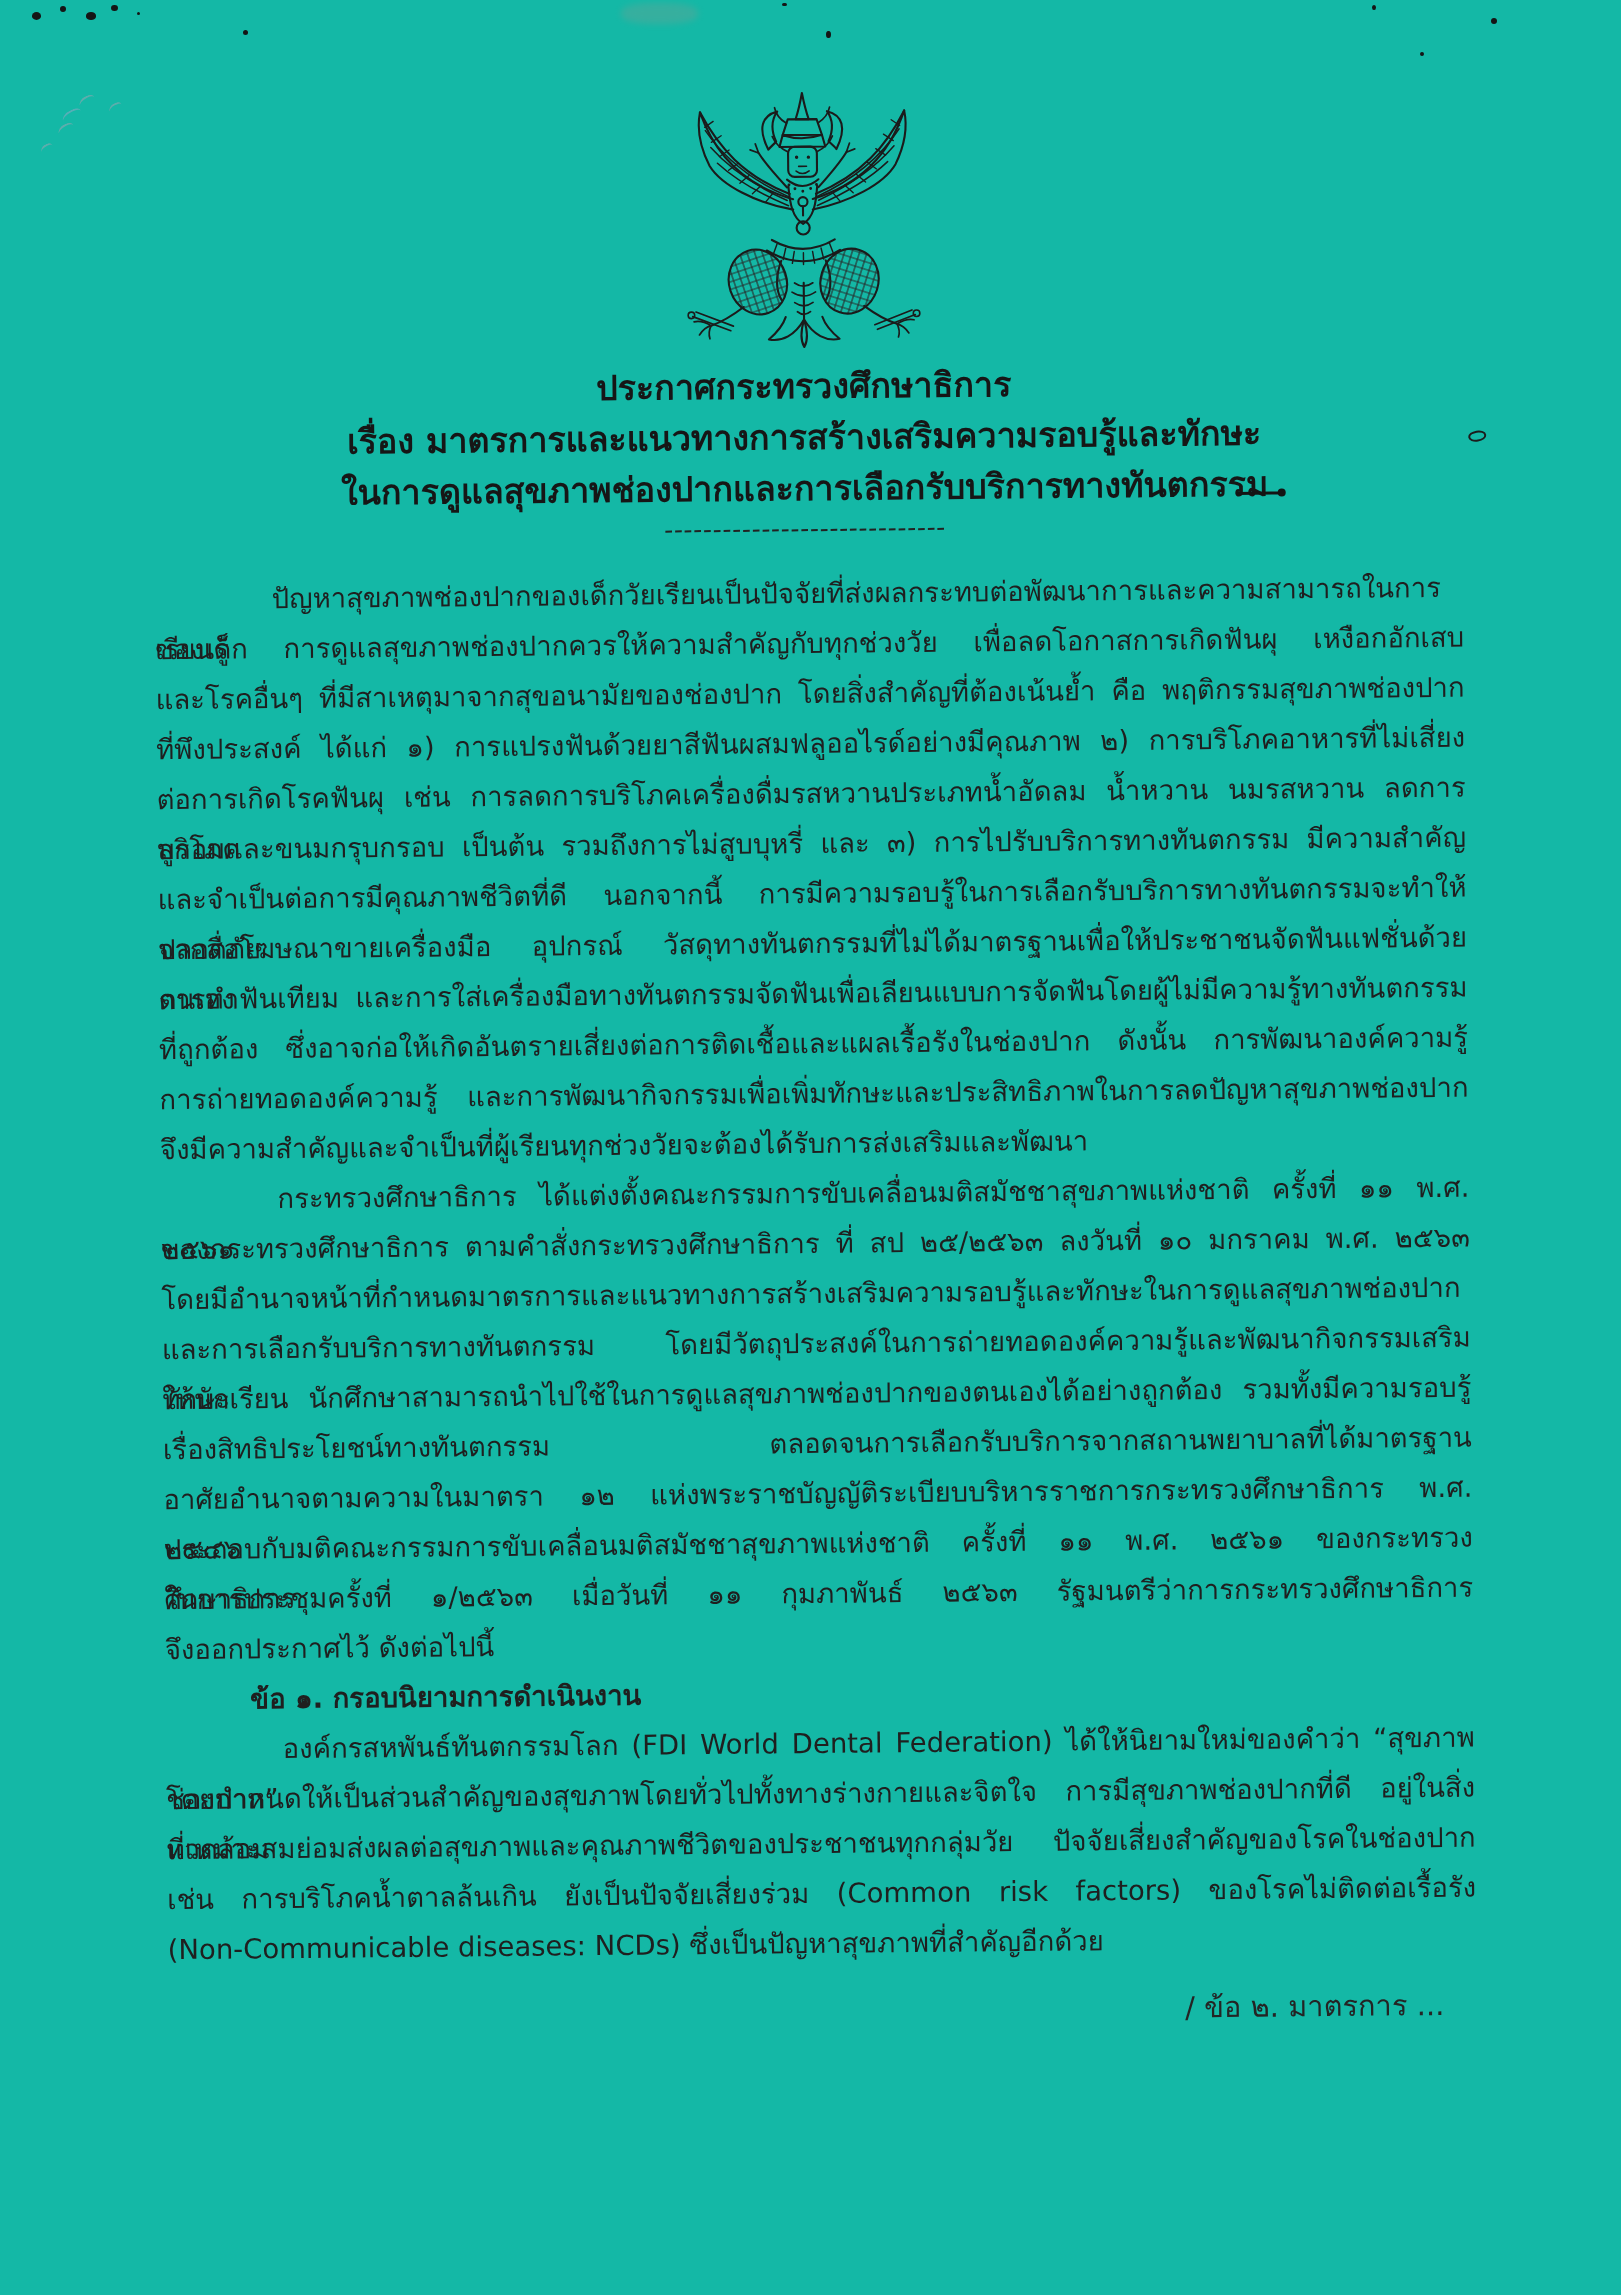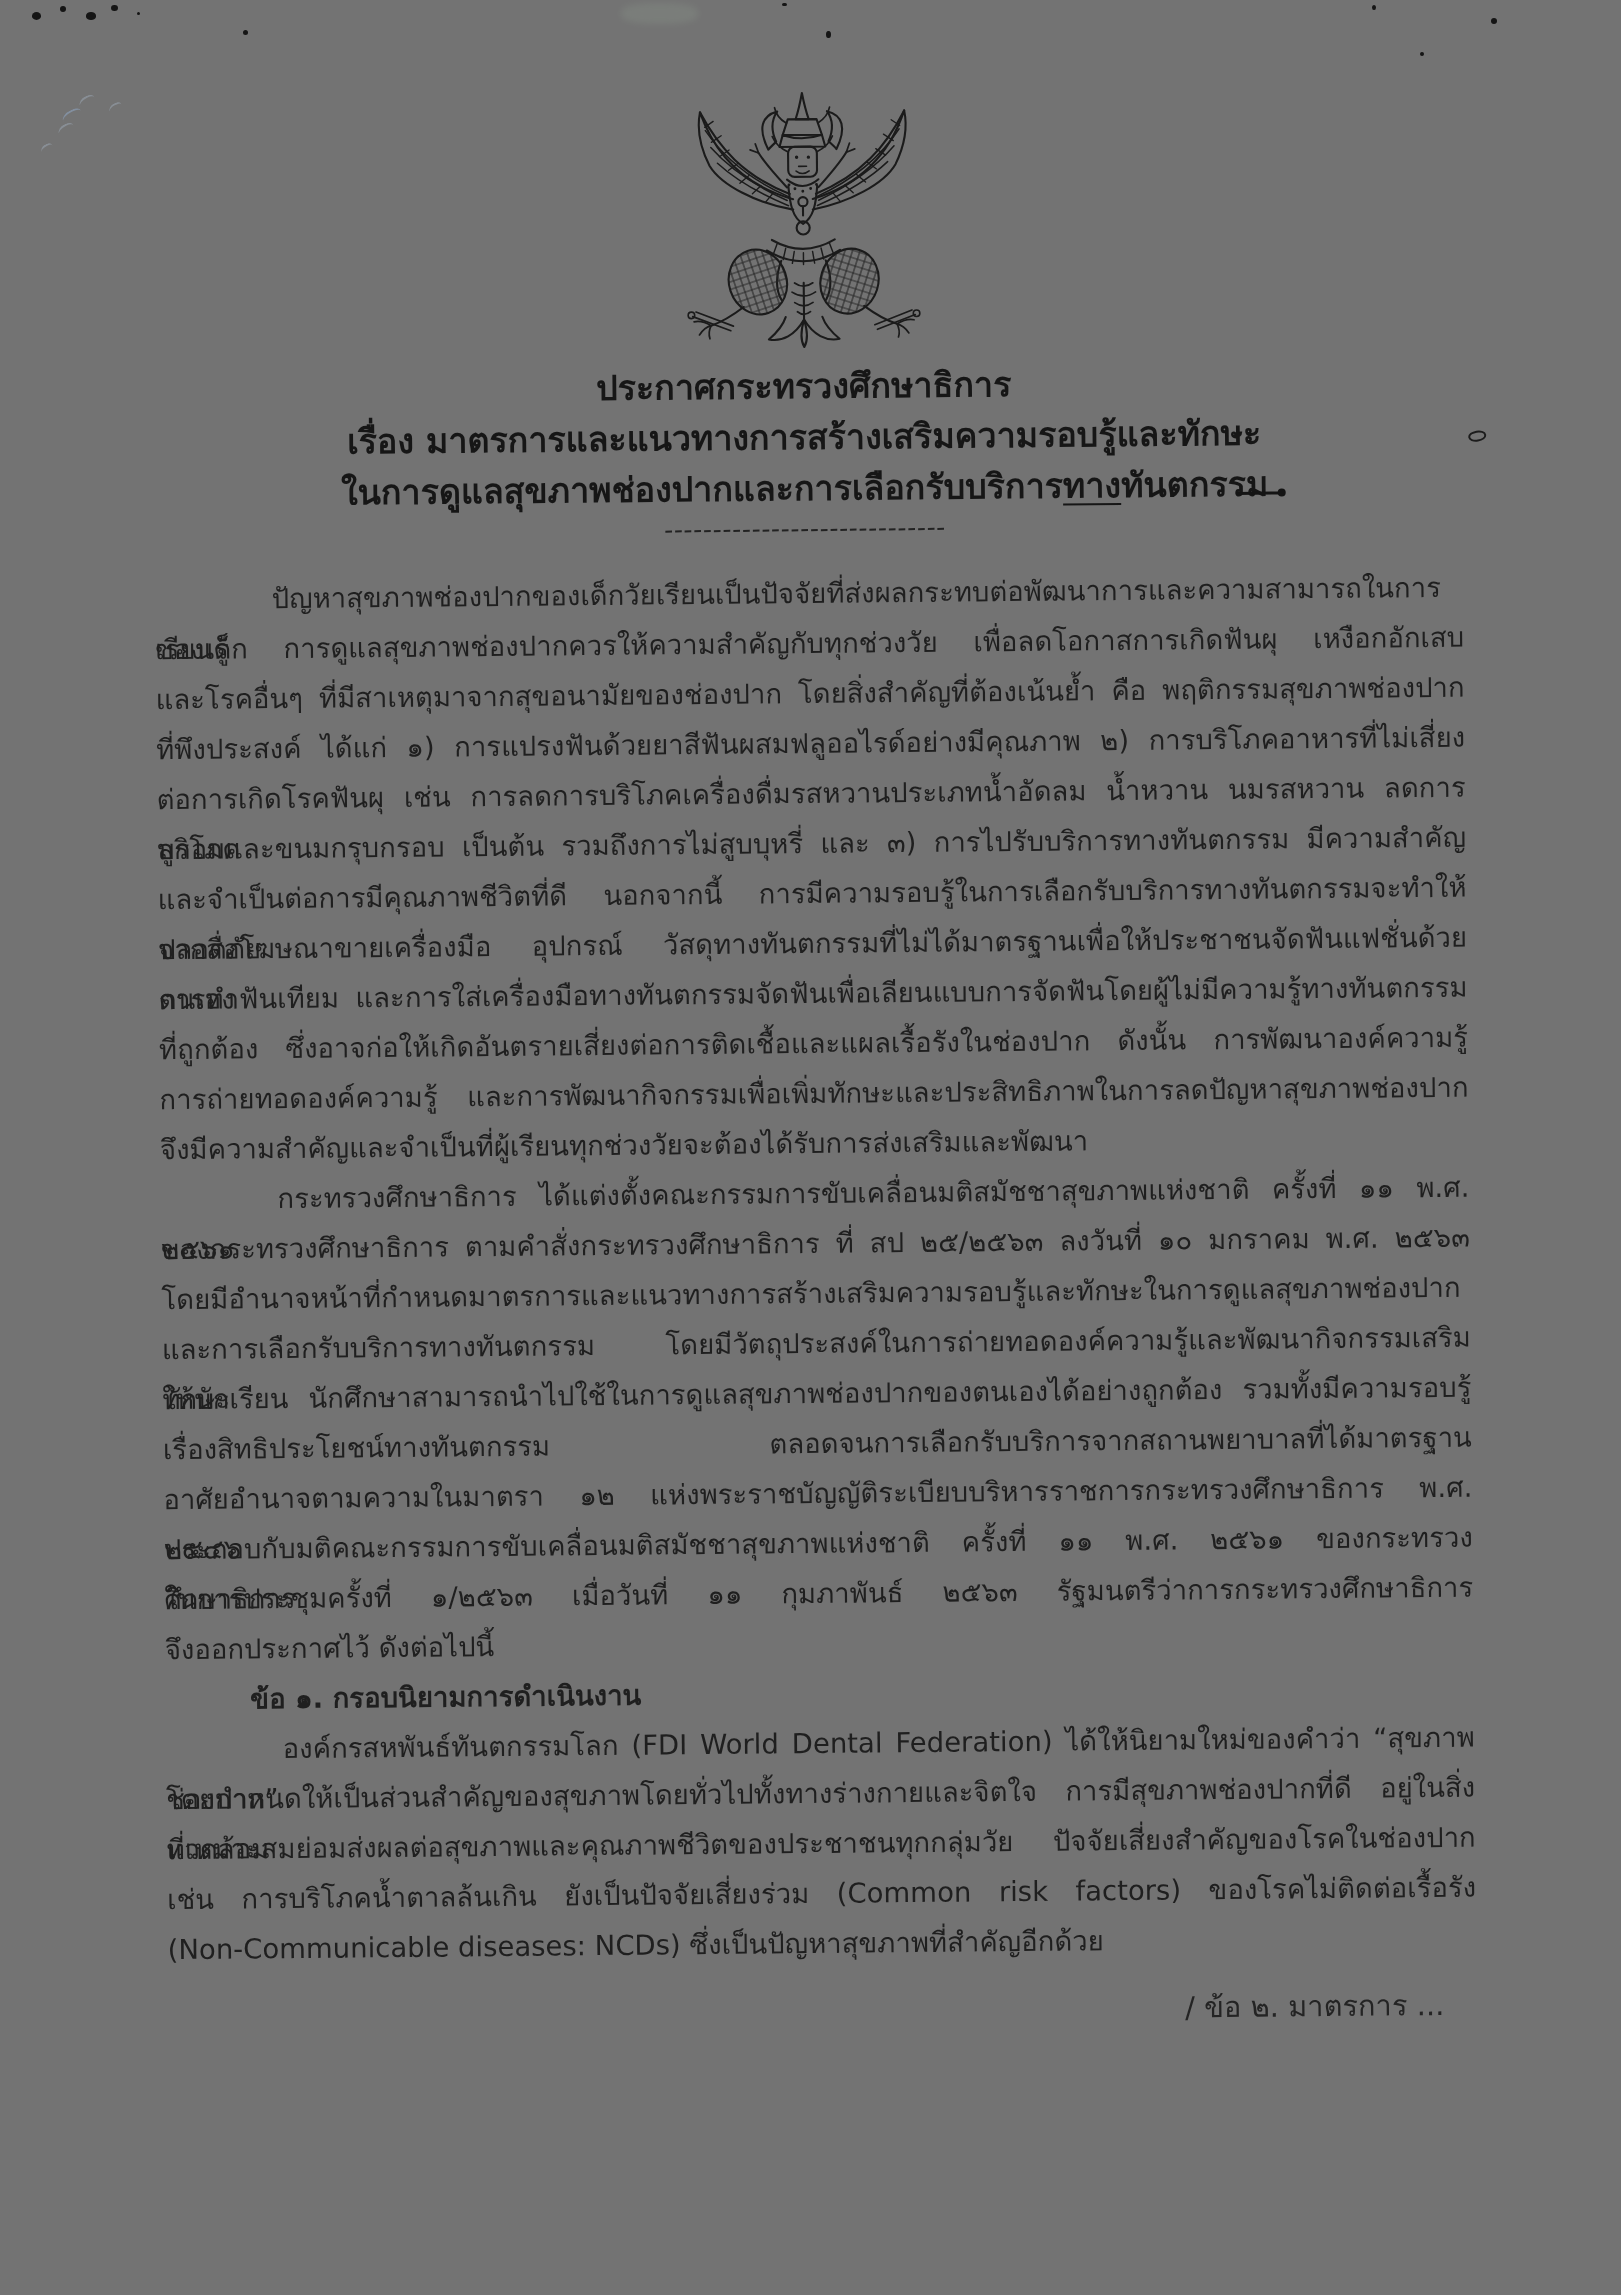--- a/index.html
+++ b/index.html
@@ -1,31 +1,31 @@
 <!DOCTYPE html>
 <html lang="th" style="font-size:10.5px"><head>
 <meta charset="utf-8">
 <style>
   html,body{margin:0;padding:0;background:#d9d9d9;}
   .page{
     position:relative;
     width:1622px;height:2295px;
     margin:0 auto;
-    background:#737373;
+    background:#14b8a6;
     overflow:hidden;
     font-family:"DejaVu Sans",sans-serif;
     color:#1d1d1d;
   }
   .tilt{position:absolute;inset:0;transform:rotate(-0.55deg);transform-origin:50% 50%;}
   
   .emblem{position:absolute;left:668px;top:89px;width:288px;height:262px;}
   
   .title-block{position:absolute;top:361px;left:0;width:100%;text-align:center;}
   .title-line{font-size:34px;line-height:51px;font-weight:700;color:#161616;letter-spacing:0;}
-  .u{text-decoration:underline;text-decoration-thickness:2px;text-underline-offset:5.9px;}
+  .u{text-decoration-thickness:2px;text-underline-offset:5.9px;}
   .sep-line{font-size:25px;line-height:30px;letter-spacing:0.7px;font-weight:400;color:#222;}
   
   .doc-body{
     position:absolute;top:568px;left:160px;width:1309px;
     font-size:27.5px;line-height:50px;color:#1f1f1f;
   }
   .bline{text-align:justify;text-align-last:justify;height:50px;white-space:nowrap0;}
   .bline.last{text-align-last:left;}
   .bline.indent{text-indent:117px;}
   .bline.heading{font-weight:700;text-align-last:left;padding-left:85px;}

